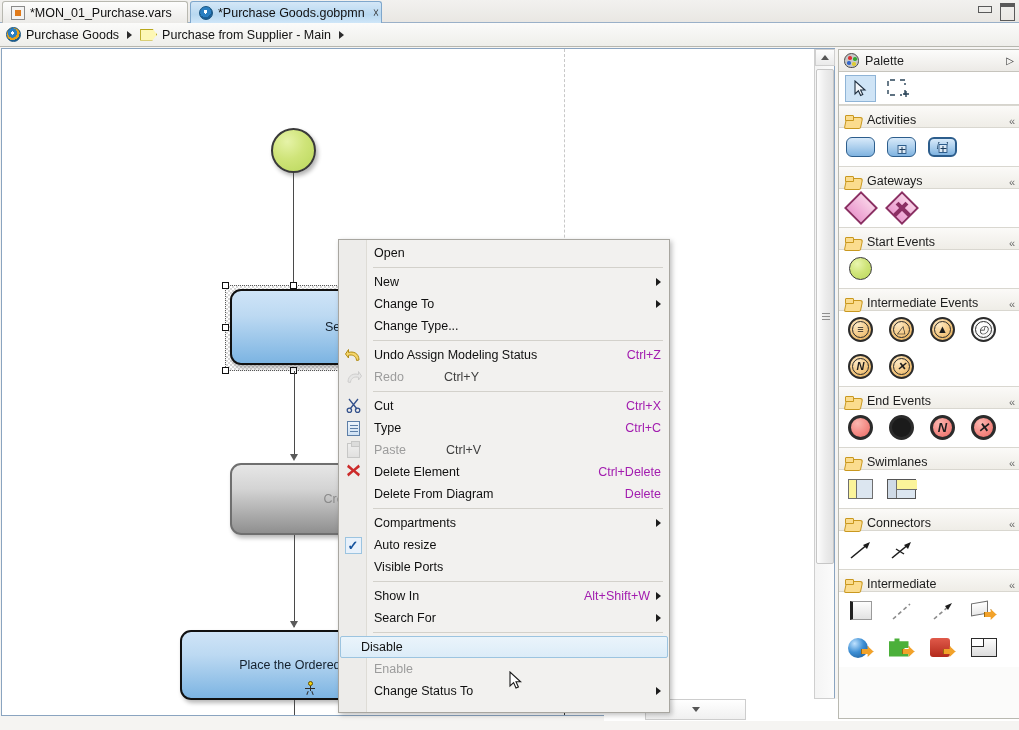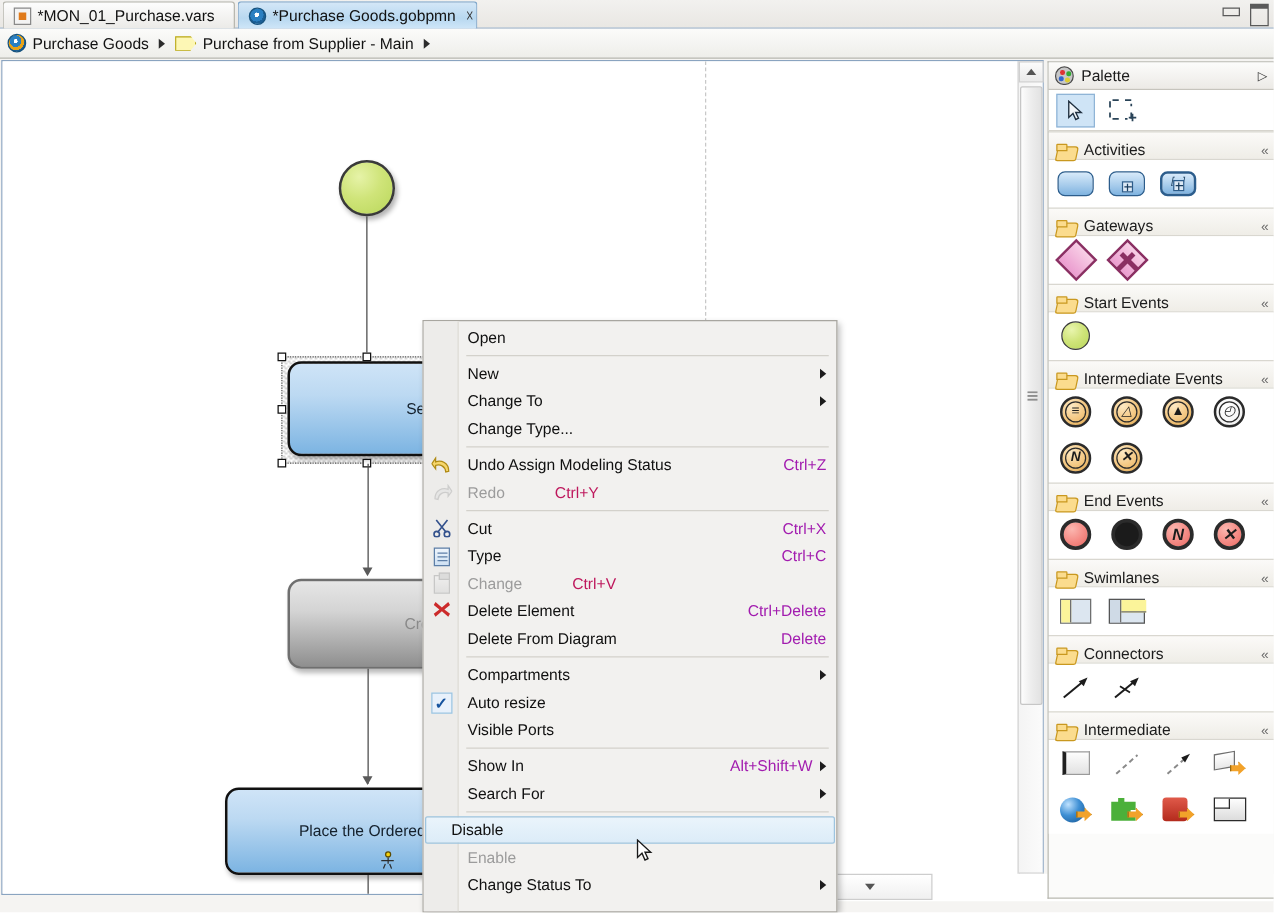--- a/index.html
+++ b/index.html
@@ -271,41 +271,41 @@
   .ball{ width:20px;height:20px;border-radius:50%;
     background:radial-gradient(circle at 33% 28%,#bfe2ff 0%,#3e8fd4 45%,#14538f 100%); }
   .puz{ width:20px;height:19px; background:#4bb03a; clip-path:polygon(0 20%,30% 20%,30% 5%,55% 5%,55% 20%,100% 20%,100% 55%,80% 55%,80% 80%,100% 80%,100% 100%,0 100%);}
   .cube{ width:20px;height:19px; background:linear-gradient(#e05a4a,#b32a1c); border-radius:3px;}
   .garrow{ width:13px;height:12px; background:#f2a22a; border:1px solid #9a6a0e;
     clip-path:polygon(0 30%,55% 30%,55% 5%,100% 50%,55% 95%,55% 70%,0 70%);}
   .dline{ width:22px;height:20px; }
 
   
   .ctx{
-    position:absolute; left:338px; top:256px; width:332px; height:474px;
+    position:absolute; left:338px; top:239px; width:332px; height:474px;
     background:#f2f1ef; border:1px solid #a8a6a0;
     box-shadow:2px 2px 5px rgba(0,0,0,.25);
   }
   .ctx-gutter{
     position:absolute; left:0; top:0; width:28px; height:100%;
     background:#edeceA; border-right:1px solid #dedcd6;
   }
   .ctx-item{
     position:relative; height:22px; display:flex; align-items:center;
     padding-left:35px; padding-right:8px; font-size:12.5px; color:#101010;
   }
   .ctx-item.disabled{ color:#9c9c9c; }
   .ctx-item.hl{
     background:linear-gradient(#eaf4fb,#dcecf8);
     border:1px solid #9cc4e0; border-radius:2px;
     margin-left:1px; margin-right:1px; padding-left:20px;
   }
   .ctx-sep{ height:1px; margin:3px 6px 3px 34px; background:#d3d1cb; }
   .ctx-key{ margin-left:auto; color:#a21caf; font-size:12.5px; }
-  .ctx-item.disabled .ctx-key{ color:#be185d;margin-left:40px; }
+  .ctx-item.disabled .ctx-key{ color:#404040;margin-left:40px; }
   .ctx-sub{ width:0;height:0;margin-left:6px;
     border-left:5px solid #1c1c1c;border-top:4px solid transparent;border-bottom:4px solid transparent;}
   .ctx-ico{ position:absolute; left:5px; top:50%; margin-top:-8px; width:18px;height:16px;
     display:flex;align-items:center;justify-content:center; font-size:13px;}
 
   .ico-undo, .ico-redo{ position:relative; width:16px;height:14px; }
   .ico-undo svg, .ico-redo svg{ display:block; }
   .ico-cut{ font-size:14px; color:#33518c; }
   .ico-copy{ width:13px;height:15px; background:linear-gradient(#eef5fc,#cfe1f3); border:1px solid #5d7fa8; position:relative;}
   .ico-copy::after{content:"";position:absolute;left:2px;top:3px;width:8px;height:1px;
@@ -705,21 +705,21 @@
           <span class="ctx-ico">
             <span class="ico-copy"></span>
           </span>
           <span>Type</span>
           <span class="ctx-key">Ctrl+C</span>
         </div>
         <div class="ctx-item disabled">
           <span class="ctx-ico" style="opacity: 0.55;">
             <span class="ico-paste"></span>
           </span>
-          <span>Change</span>
+          <span>Paste</span>
           <span class="ctx-key">Ctrl+V</span>
         </div>
         <div class="ctx-item">
           <span class="ctx-ico">
             <span class="ico-delx"><svg width="15" height="15" viewBox="0 0 15 15">
                 <path d="M2.4 1.6 L7.5 6 L12.6 1.6 L14 4 L9.5 7.5 L14 11 L12.6 13.4 L7.5 9 L2.4 13.4 L1 11 L5.5 7.5 L1 4 Z" fill="#cc2b2b"></path>
               </svg></span>
           </span>
           <span>Delete Element</span>
           <span class="ctx-key">Ctrl+Delete</span>

